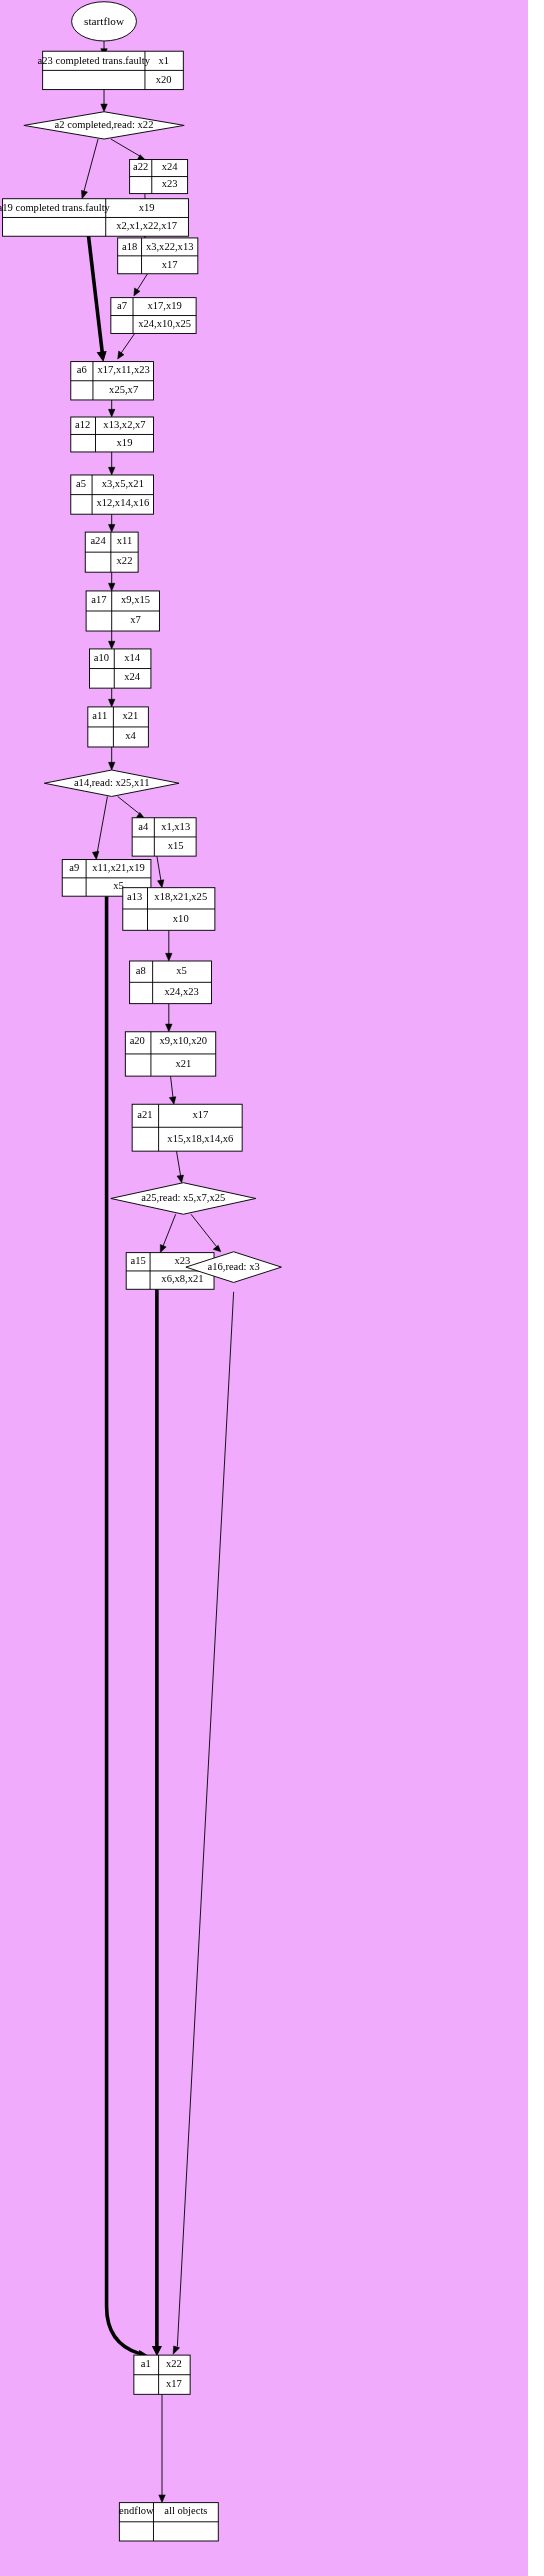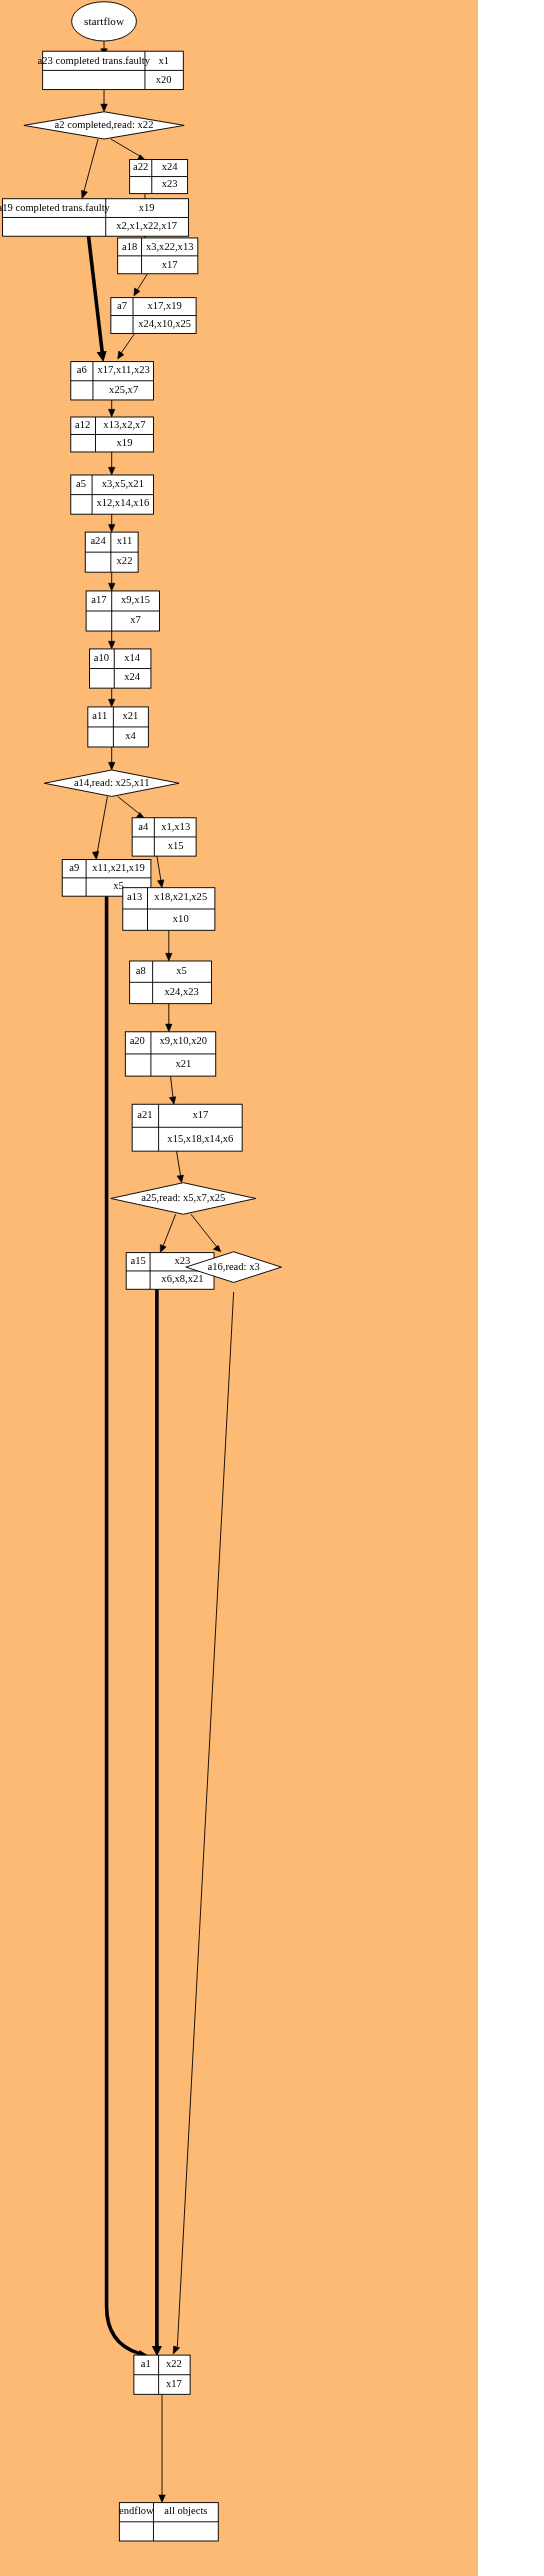--- a/index.html
+++ b/index.html
@@ -5,23 +5,23 @@
   html, body {
     margin: 0;
     padding: 0;
     background: #ffffff;
   }
   body {
     font-family: "Liberation Serif", "DejaVu Serif", serif;
   }
   #canvas {
     position: relative;
-    width: 478px;
+    width: 528px;
     height: 2576px;
-    background: #fdba74;
+    background: #f0abfc;
     overflow: hidden;
   }
   svg#graph {
     position: absolute;
     top: 0;
     left: 0;
     width: 544px;
     height: 2576px;
   }
   .node-shape {

